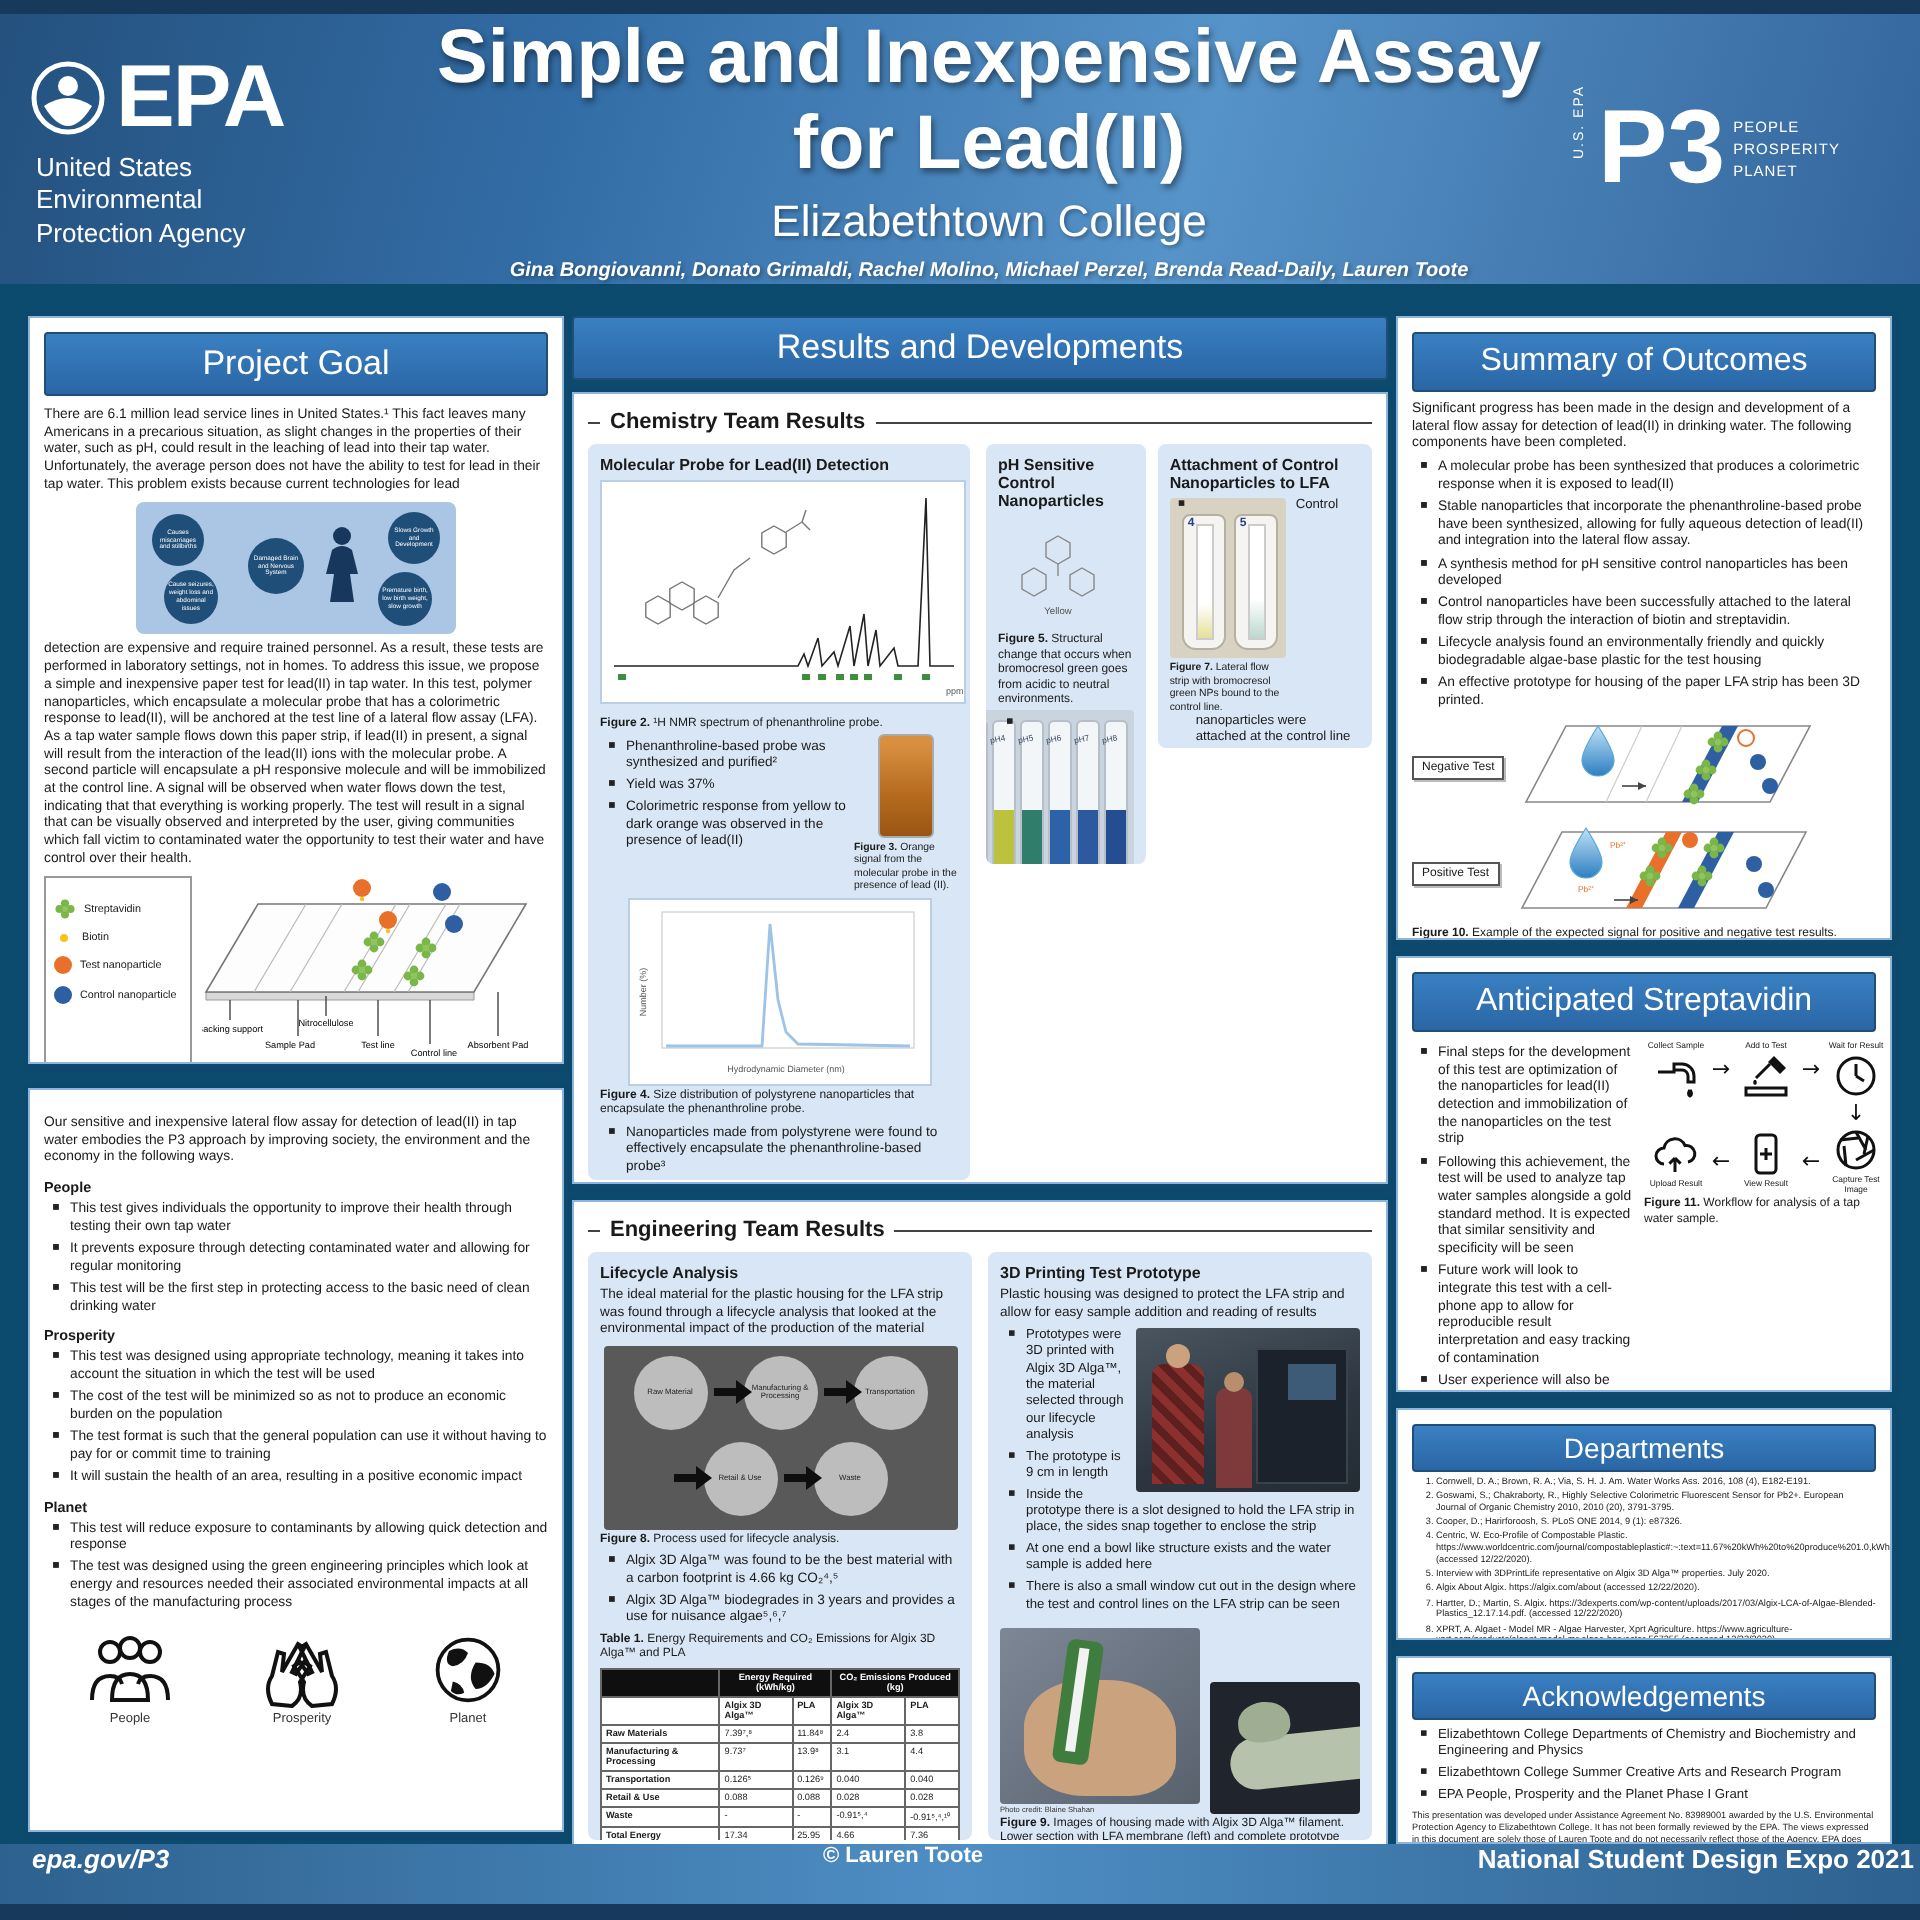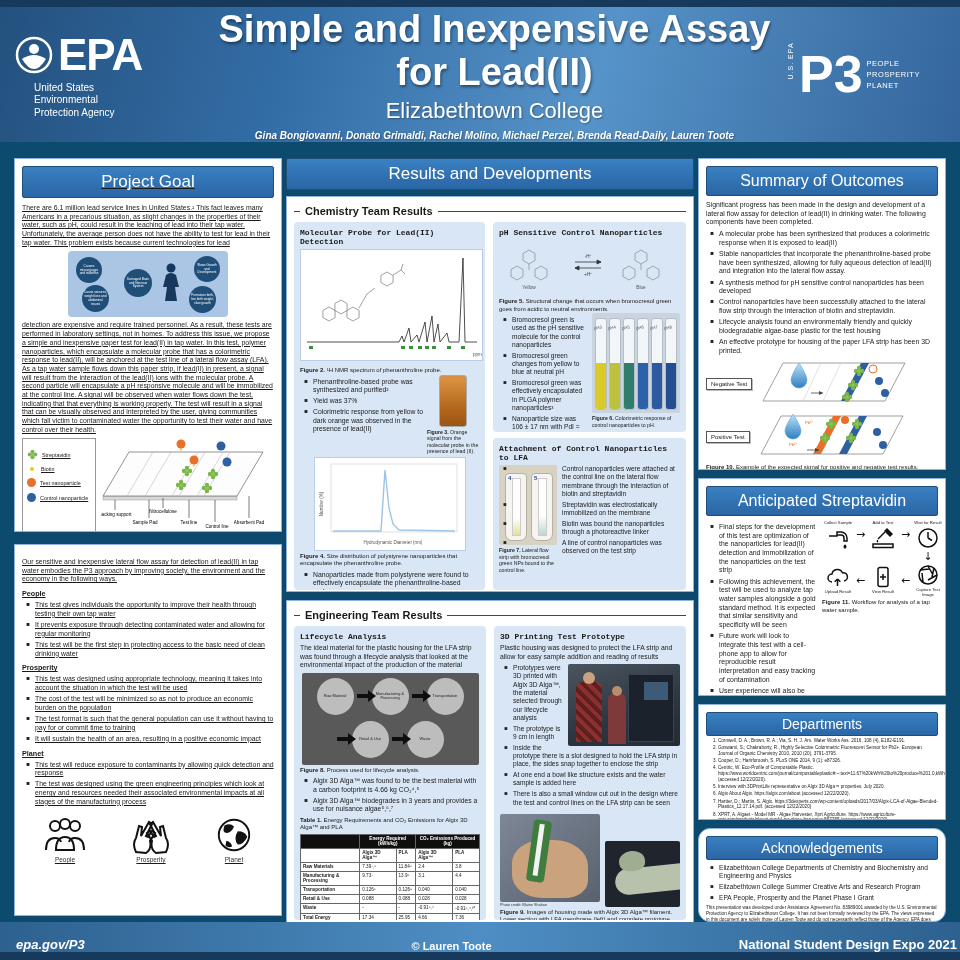--- a/index.html
+++ b/index.html
@@ -5,21 +5,21 @@
   html,body{margin:0;padding:0;}
   .poster{position:relative;width:960px;height:960px;background:#0c4a6e;font-family:"Liberation Sans",sans-serif;overflow:hidden;color:#1a1a1a;}
   
   .hdr{position:absolute;top:0;left:0;width:960px;height:142px;
        background:linear-gradient(105deg,#24517e 0%,#336da6 30%,#5693c8 62%,#33659c 100%);
        border-top:7px solid #16395c;box-sizing:border-box;display:flex;align-items:center;}
   .epa-block{width:190px;padding-left:14px;color:#fff;}
   .epa-row{display:flex;align-items:center;gap:4px;}
   .epa-flower{width:40px;height:40px;}
   .epa-name{font-size:44px;font-weight:bold;letter-spacing:-1px;}
-  .epa-sub{font-size:10px;line-height:1.25;margin-top:2px;padding-left:4px;margin-left:16px;}
+  .epa-sub{font-size:13px;line-height:1.25;margin-top:2px;padding-left:4px;}
   .hdr-center{flex:1;text-align:center;color:#fff;}
   .title{font-size:38px;font-weight:bold;text-shadow:1px 2px 3px rgba(0,0,0,.45);margin:0;}
   .subtitle{font-size:22px;margin-top:4px;text-shadow:1px 1px 2px rgba(0,0,0,.35);}
   .authors{font-size:10px;font-style:italic;font-weight:bold;margin-top:6px;text-shadow:1px 1px 2px rgba(0,0,0,.35);}
   .p3-block{width:165px;display:flex;align-items:center;gap:4px;color:#fff;padding-right:10px;}
   .p3-usepa{font-size:7px;letter-spacing:1px;transform:rotate(-90deg);width:10px;white-space:nowrap;}
   .p3-name{font-size:52px;font-weight:bold;line-height:.9;}
   .p3-tags{font-size:7.5px;letter-spacing:.5px;line-height:1.5;}
   
   .col{position:absolute;top:158px;}
@@ -27,21 +27,21 @@
           text-align:center;font-size:16px;padding:5px 2px;border-radius:2px;}
   .panel{background:#fff;border:1.5px solid #8eb4dc;box-shadow:1px 1px 3px rgba(40,70,110,.25);
          padding:7px;box-sizing:border-box;overflow:hidden;}
   .bodytxt{font-size:6.9px;line-height:1.26;text-align:left;}
   ul.bul{list-style:none;margin:3px 0 3px 0;padding-left:13px;}
   ul.bul li{position:relative;margin-bottom:2.5px;}
   ul.bul li::before{content:"▪";font-family:"DejaVu Sans",sans-serif;position:absolute;left:-9px;top:0;font-size:.85em;color:#222;}
   .subhead{font-weight:bold;font-size:7.2px;margin:5px 0 1px 0;}
   .cap{font-size:6px;line-height:1.25;margin-top:2px;}
   .cap b{font-weight:bold;}
-  .boxtitle{font-weight:bold;font-size:8px;margin-bottom:3px;font-family:Liberation Mono, monospace;}
+  .boxtitle{font-weight:bold;font-size:8px;margin-bottom:3px;}
   .subbox{background:#d9e6f5;border-radius:4px;padding:6px;box-sizing:border-box;overflow:hidden;}
   .team-head{display:flex;align-items:center;gap:5px;font-weight:bold;font-size:11px;margin:1px 0 5px 0;}
   .team-head::before{content:"";width:6px;height:1px;background:#444;}
   .team-head::after{content:"";flex:1;height:1px;background:#444;}
   .clear{clear:both;}
   
   .infographic{position:relative;width:160px;height:66px;background:#aac6e4;border-radius:4px;margin:4px auto;}
   .info-circle{position:absolute;background:#1f4e79;color:#fff;border-radius:50%;display:flex;align-items:center;justify-content:center;text-align:center;font-size:3.2px;line-height:1.2;padding:2px;box-sizing:border-box;}
   .fig1-wrap{display:flex;gap:5px;margin-top:4px;}
   .legend-box{width:74px;border:1px solid #999;background:#fff;padding:4px;box-sizing:border-box;}
@@ -91,21 +91,21 @@
   .wf-lbl{font-size:4.2px;text-align:center;line-height:1.15;margin-top:1px;}
   .wf-arrow{font-family:"DejaVu Sans",sans-serif;font-size:11px;color:#111;line-height:1;}
   .refs-list{margin:2px 0 0 0;padding-left:12px;font-size:4.6px;line-height:1.25;}
   .refs-list li{margin-bottom:1.5px;}
   .fine{font-size:4.6px;line-height:1.3;color:#222;margin-top:2px;}
   .ppp-icons{display:flex;justify-content:space-around;margin-top:10px;}
   .ppp-item{display:flex;flex-direction:column;align-items:center;gap:2px;font-size:6.5px;color:#333;}
   
   .ftr{position:absolute;left:0;top:922px;width:960px;height:38px;box-sizing:border-box;
        background:linear-gradient(90deg,#2d618f,#4e8ec4 50%,#2d618f);border-bottom:8px solid #16395c;
-       display:flex;align-items:flex-end;color:#fff;}
+       display:flex;align-items:flex-start;color:#fff;}
   .ftr .l{width:200px;padding-left:16px;font-size:13px;font-weight:bold;font-style:italic;}
   .ftr .c{flex:1;text-align:center;font-size:11px;font-weight:bold;}
   .ftr .r{width:270px;text-align:right;padding-right:3px;font-size:13px;font-weight:bold;}
   svg text{font-family:"Liberation Sans",sans-serif;}
 </style>
 </head>
 <body>
 
 <div class="poster">
 
@@ -150,21 +150,21 @@
       <span class="p3-usepa">U.S. EPA</span>
       <span class="p3-name">P3</span>
       <span class="p3-tags">
         <div>PEOPLE</div>
         <div>PROSPERITY</div>
         <div>PLANET</div>
       </span>
     </div>
   </div>
 
-  <div class="col" style="left:14px;width:268px;text-decoration:underline;">
+  <div class="col" style="left:14px;width:268px;">
 
     <div class="panel" style="height:374px;margin-bottom:12px;">
       <div class="banner" style="font-size:17px;">Project Goal</div>
       <p class="bodytxt" style="margin:6px 0 2px 0;">There are 6.1 million lead service lines in United States.¹ This fact leaves many Americans in a precarious situation, as slight changes in the properties of their water, such as pH, could result in the leaching of lead into their tap water. Unfortunately, the average person does not have the ability to test for lead in their tap water. This problem exists because current technologies for lead</p>
       <div class="infographic">
         <div class="info-circle" style="left:8px;top:6px;width:26px;height:26px;">Causes miscarriages and stillbirths</div>
         <div class="info-circle" style="left:14px;bottom:5px;width:27px;height:27px;">Cause seizures, weight loss and abdominal issues</div>
         <div class="info-circle" style="left:56px;top:18px;width:28px;height:28px;">Damaged Brain and Nervous System</div>
         <div class="info-circle" style="right:8px;top:5px;width:26px;height:26px;">Slows Growth and Development</div>
         <div class="info-circle" style="right:12px;bottom:4px;width:27px;height:27px;">Premature birth, low birth weight, slow growth</div>
@@ -333,21 +333,21 @@
             <text x="8" y="46" font-size="4.5" fill="#555" transform="rotate(-90 8 46)" text-anchor="middle">Number (%)</text>
             <text x="78" y="86" font-size="4.5" fill="#555" text-anchor="middle">Hydrodynamic Diameter (nm)</text>
           </svg>
           <div class="cap"><b>Figure 4.</b><span> Size distribution of polystyrene nanoparticles that encapsulate the phenanthroline probe.</span></div>
           <ul class="bul bodytxt" style="font-size:6.8px;">
               <li>Nanoparticles made from polystyrene were found to effectively encapsulate the phenanthroline-based probe³</li>
               <li>Nanoparticles had a size of 140 ± 14 nm and PdI = 17 ± 8%.</li>
             </ul>
         </div>
 
-        <div style="width:193px;display:flex;flex-direction:column;gap:6px;">
+        <div style="width:193px;display:flex;gap:6px;">
           <div class="subbox" style="height:210px;">
             <div class="boxtitle">pH Sensitive Control Nanoparticles</div>
             <svg width="181" height="52" viewBox="0 0 181 52">
               <g stroke="#888" stroke-width=".7" fill="none">
                 <polygon points="30,10 36,13.5 36,20.5 30,24 24,20.5 24,13.5"></polygon>
                 <polygon points="18,26 24,29.5 24,36.5 18,40 12,36.5 12,29.5"></polygon>
                 <polygon points="42,26 48,29.5 48,36.5 42,40 36,36.5 36,29.5"></polygon>
                 <line x1="30" y1="24" x2="30" y2="30"></line>
                 <polygon points="142,10 148,13.5 148,20.5 142,24 136,20.5 136,13.5"></polygon>
                 <polygon points="130,26 136,29.5 136,36.5 130,40 124,36.5 124,29.5"></polygon>
@@ -687,21 +687,21 @@
           <li>Goswami, S.; Chakraborty, R., Highly Selective Colorimetric Fluorescent Sensor for Pb2+. European Journal of Organic Chemistry 2010, 2010 (20), 3791-3795.</li>
           <li>Cooper, D.; Harirforoosh, S. PLoS ONE 2014, 9 (1): e87326.</li>
           <li>Centric, W. Eco-Profile of Compostable Plastic. https://www.worldcentric.com/journal/compostableplastic#:~:text=11.67%20kWh%20to%20produce%201.0,kWh%20for%20product%20production (accessed 12/22/2020).</li>
           <li>Interview with 3DPrintLife representative on Algix 3D Alga™ properties. July 2020.</li>
           <li>Algix About Algix. https://algix.com/about (accessed 12/22/2020).</li>
           <li>Hartter, D.; Martin, S. Algix. https://3dexperts.com/wp-content/uploads/2017/03/Algix-LCA-of-Algae-Blended-Plastics_12.17.14.pdf. (accessed 12/22/2020)</li>
           <li>XPRT, A. Algaet - Model MR - Algae Harvester, Xprt Agriculture. https://www.agriculture-xprt.com/products/algent-model-mr-algae-harvester-567255 (accessed 12/22/2020).</li>
         </ol>
     </div>
 
-    <div class="panel" style="height:94px;border-radius:12px;">
+    <div class="panel" style="height:94px;">
       <div class="banner" style="font-size:14px;padding:3px 0;">Acknowledgements</div>
       <ul class="bul bodytxt" style="font-size:6.6px;margin-top:4px;">
           <li>Elizabethtown College Departments of Chemistry and Biochemistry and Engineering and Physics</li>
           <li>Elizabethtown College  Summer Creative Arts and Research Program</li>
           <li>EPA People, Prosperity and the Planet Phase I Grant</li>
         </ul>
       <div class="fine">This presentation was developed under Assistance Agreement No. 83989001 awarded by the U.S. Environmental Protection Agency to Elizabethtown College. It has not been formally reviewed by the EPA. The views expressed in this document are solely those of Lauren Toote and do not necessarily reflect those of the Agency. EPA does not endorse any products or commercial services mentioned in this publication.</div>
     </div>
   </div>
 

